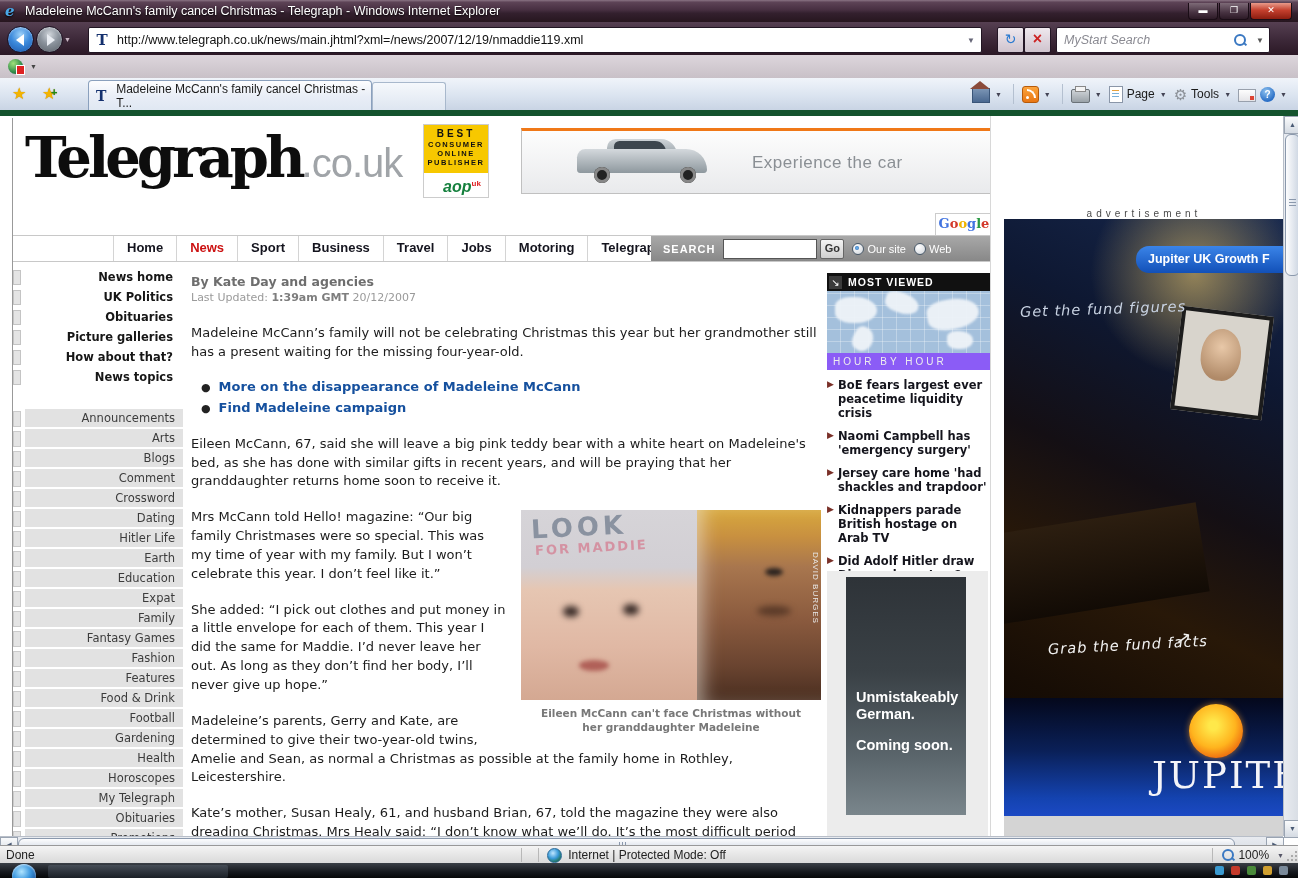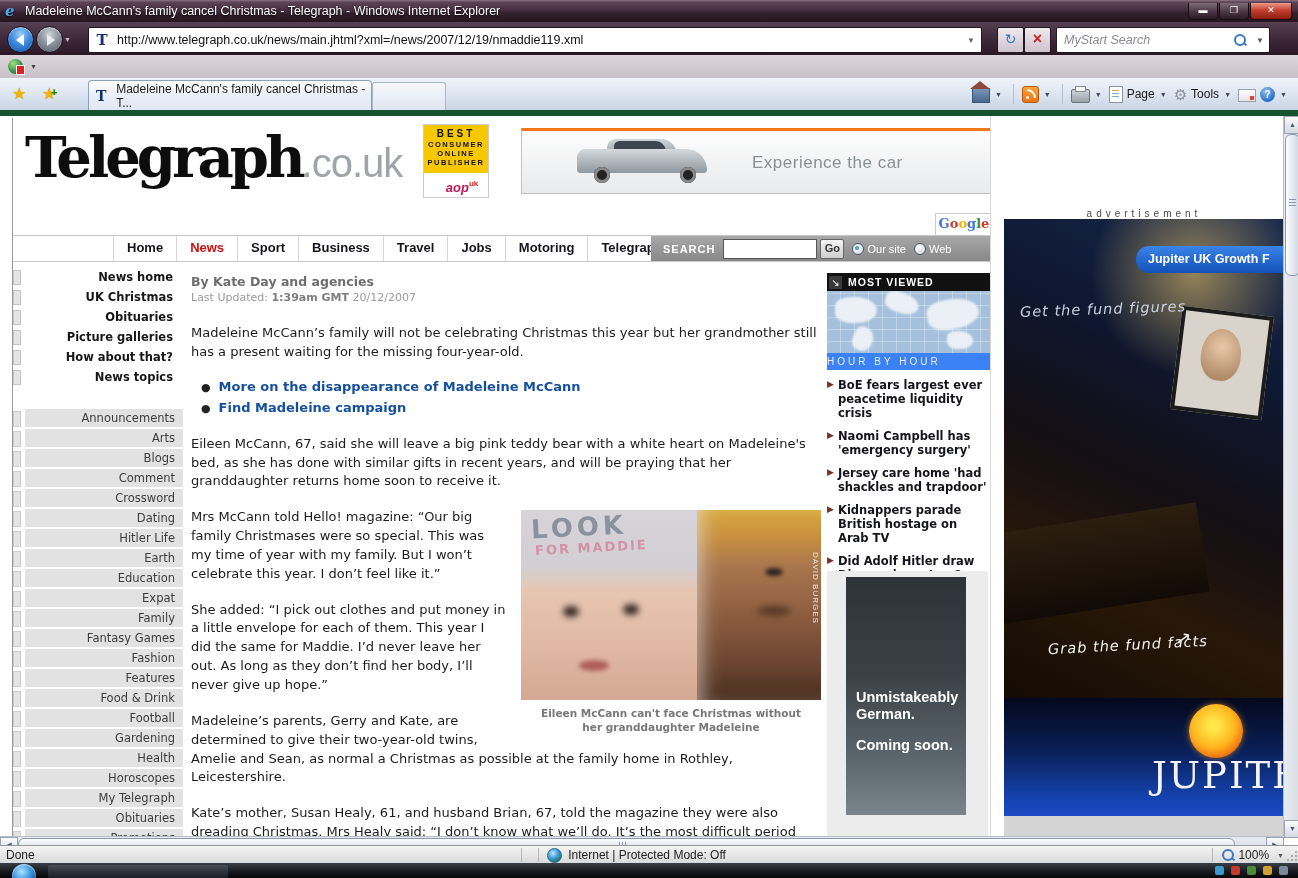--- a/index.html
+++ b/index.html
@@ -88,21 +88,21 @@
   .page{position:absolute;left:12px;top:2px;width:978px;height:731px;background:#fff;
     border-left:1px solid #999;border-right:1px solid #999;overflow:hidden;}
   .tg-logo{position:absolute;left:12px;top:6px;white-space:nowrap;}
   .tg-logo .main{font-family:"DejaVu Serif",serif;font-weight:bold;font-size:56px;letter-spacing:-4px;color:#0d0d0d;}
   .tg-logo .suffix{font-size:40px;color:#a0a4a8;letter-spacing:-1px;}
   .aop{position:absolute;left:410px;top:6px;width:64px;height:72px;border:1px solid #ccc;font-weight:bold;text-align:center;}
   .aop .yellow{background:#f7c800;height:45px;padding-top:3px;color:#111;}
   .aop .yellow div{font-size:7.5px;letter-spacing:1.5px;line-height:9px;}
   .aop .yellow .big{font-size:10px;letter-spacing:3px;line-height:12px;}
   .aop .white{background:#fff;height:24px;line-height:22px;}
-  .aop .white .aoptxt{color:#be185d;font-style:italic;font-size:13px;font-weight:bold;margin-left:12px;}
+  .aop .white .aoptxt{color:#15803d;font-style:italic;font-size:16px;font-weight:bold;margin-left:12px;}
   .aop .white .uktxt{color:#d22;font-size:8px;vertical-align:super;}
   .carad{position:absolute;left:508px;top:10px;width:470px;height:62px;background:linear-gradient(180deg,#fdfdfd,#e9eaec);
     border:1px solid #c0c0c0;border-top:3px solid #f07818;overflow:hidden;}
   .car-body{position:absolute;left:55px;top:18px;width:130px;height:24px;border-radius:16px 40px 6px 6px;
     background:linear-gradient(180deg,#d4d9dd,#8e989e);}
   .car-cab{position:absolute;left:85px;top:8px;width:70px;height:16px;border-radius:12px 22px 0 0;
     background:linear-gradient(180deg,#cfd4d8,#9aa4aa);}
   .car-win{position:absolute;left:92px;top:10px;width:52px;height:11px;border-radius:8px 16px 0 0;background:#3d464e;}
   .car-w1,.car-w2{position:absolute;top:36px;width:16px;height:16px;border-radius:50%;background:#222;
     box-shadow:inset 0 0 0 3px #888;}
@@ -174,21 +174,21 @@
   
   .mostviewed{position:absolute;left:814px;top:155px;width:163px;}
   .mv-head{height:18px;background:#111;color:#fff;display:flex;align-items:center;}
   .mv-ic{width:13px;height:13px;margin:0 6px 0 2px;background:#3a3a3a;color:#fff;font-size:10px;line-height:13px;text-align:center;}
   .mv-title{font-weight:bold;font-size:10.5px;letter-spacing:1px;}
   .mv-map{position:relative;height:62px;background:#a4c0dc;overflow:hidden;}
   .mv-map::before{content:"";position:absolute;inset:0;
     background:repeating-linear-gradient(0deg,transparent 0 11px,rgba(255,255,255,.3) 11px 12px),
                repeating-linear-gradient(90deg,transparent 0 13px,rgba(255,255,255,.3) 13px 14px);}
   .blob{position:absolute;background:#eef3f8;border-radius:40% 60% 55% 45%;filter:blur(1px);opacity:.95;}
-  .mv-bar{height:17px;background:#3b82f6;color:#eee;font-size:10px;letter-spacing:3px;line-height:17px;}
+  .mv-bar{height:17px;background:#8b5cf6;color:#eee;font-size:10px;letter-spacing:3px;line-height:17px;padding-left:6px;}
   .mv-list{list-style:none;margin:8px 0 0;padding:0;}
   .mv-list li{position:relative;padding-left:11px;margin-bottom:9px;font-family:"DejaVu Sans",sans-serif;
     font-weight:bold;font-size:11.5px;line-height:1.22;color:#14141c;}
   .mv-list .arr{position:absolute;left:0;top:1px;color:#7a3028;font-size:9px;}
   .german-wrap{position:absolute;left:814px;top:453px;width:161px;height:278px;background:#ececec;}
   .german{position:absolute;left:19px;top:6px;width:120px;height:238px;
     background:linear-gradient(180deg,#2e3338 0%,#3a4146 40%,#5a656b 75%,#7a868c 100%);
     color:#fff;font-weight:bold;font-size:14.5px;font-family:"Liberation Sans",sans-serif;}
   .german .l1{position:absolute;left:10px;top:112px;line-height:1.2;}
   .german .l2{position:absolute;left:10px;top:160px;}
@@ -380,21 +380,21 @@
           <span class="rlabel">Our site</span>
           <span class="radio"></span>
           <span class="rlabel">Web</span>
         </span>
       </div>
 
       <div class="side">
         <ul class="side-primary">
 
         <li><span>News home</span></li>
-            <li><span>UK Christmas</span></li>
+            <li><span>UK Politics</span></li>
             <li><span>Obituaries</span></li>
             <li><span>Picture galleries</span></li>
             <li><span>How about that?</span></li>
             <li><span>News topics</span></li>
           </ul>
         <ul class="side-secondary">
 
         <li>
               <span class="row">Announcements</span>
             </li>

